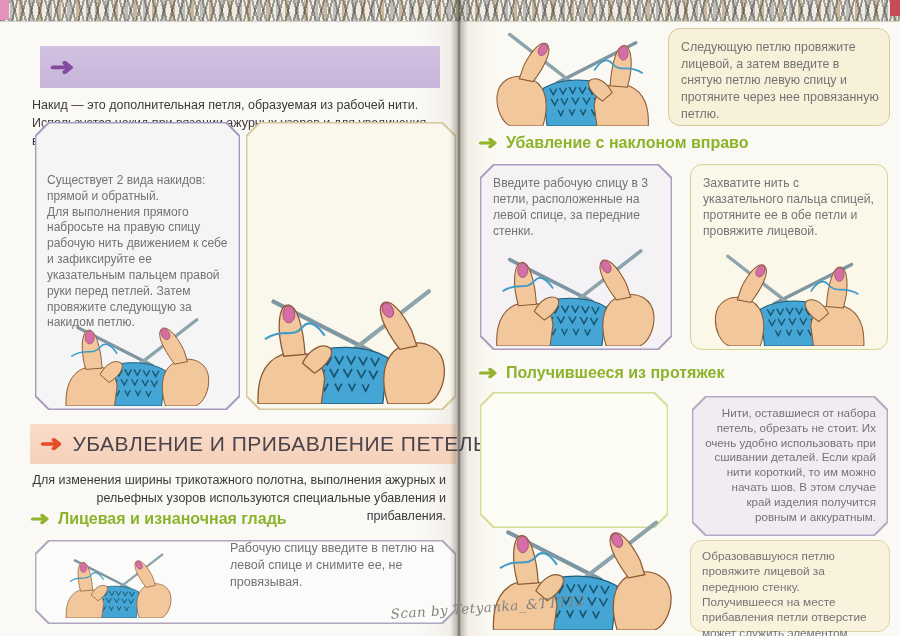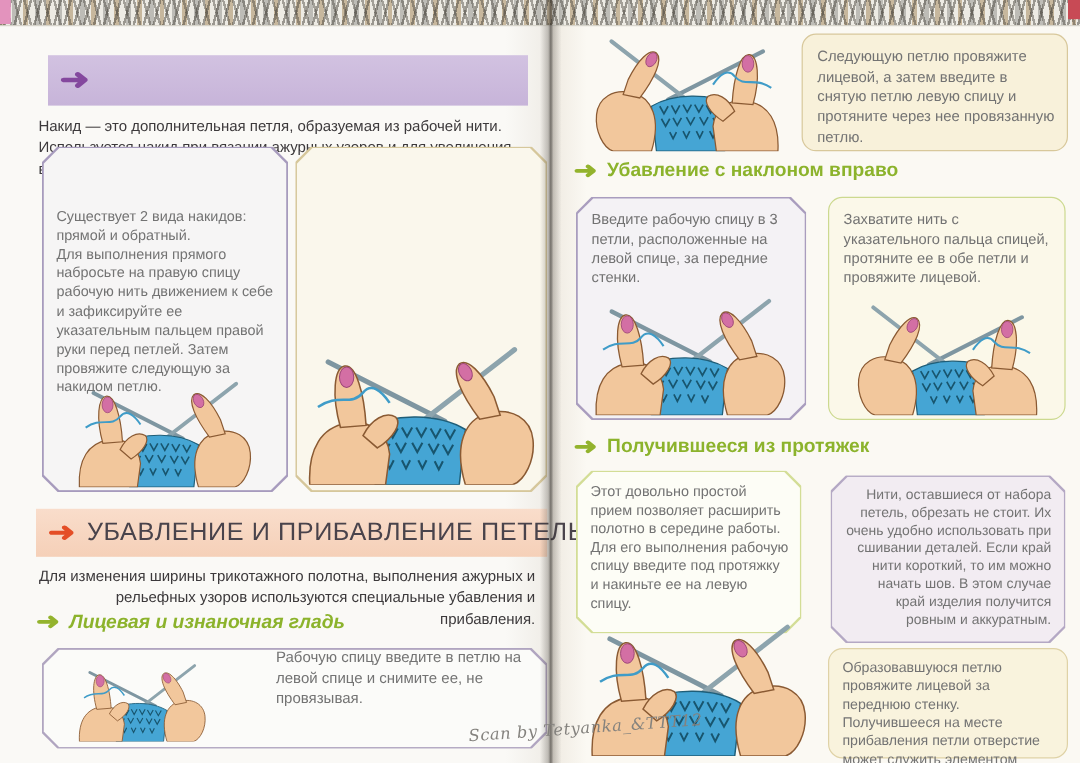--- a/index.html
+++ b/index.html
@@ -121,21 +121,21 @@
   </div>
 
   <div class="bar bar-orange" style="left:30px; top:424px; width:426px; height:40px;">
     <span class="arrow arrow-orange">➜</span>
     <span class="bar-title" style="font-size:21px;">УБАВЛЕНИЕ И ПРИБАВЛЕНИЕ ПЕТЕЛЬ</span>
   </div>
   <div class="intro" style="left:32px; top:471px; width:414px;text-align:right;">Для изменения ширины трикотажного полотна, выполнения ажурных и рельефных узоров используются специальные убавления и прибавления.</div>
 
   <div class="subhead" style="left:32px; top:509px;">
     <span class="arrow arrow-green">➜</span>
-    <span class="sub-title" style="font-size:16px;font-style:italic;">Лицевая и изнаночная гладь</span>
+    <span class="sub-title" style="font-size:16px;">Лицевая и изнаночная гладь</span>
   </div>
 
   <div class="oct" style="left:35px; top:540px; width:421px; height:84px; background:#b0a5c0;">
     <div class="oct-in" style="background:#fbfbf9;"></div>
   </div>
   <div class="illus" style="left:44px; top:546px; width:150px; height:72px;">
     <svg viewBox="0 0 220 150" preserveAspectRatio="xMidYMid meet">
         <use href="#knit-hands"></use>
       </svg>
   </div>
@@ -173,21 +173,20 @@
   </div>
 
   <div class="subhead" style="left:480px; top:363px;">
     <span class="arrow arrow-green">➜</span>
     <span class="sub-title" style="font-size:16px;">Получившееся из протяжек</span>
   </div>
 
   <div class="oct" style="left:480px; top:392px; width:188px; height:136px; background:#d3dd96;">
     <div class="oct-in" style="background:#fdfdf6;"></div>
   </div>
-  <div class="boxtext" style="left:492px; top:402px; width:166px; font-size:12px; line-height:1.3;">Этот довольно простой прием позволяет расширить полотно в середине работы. Для его выполнения рабочую спицу введите под протяжку и накиньте ее на левую спицу.</div>
 
   <div class="oct" style="left:692px; top:396px; width:196px; height:140px; background:#b4a8c4;">
     <div class="oct-in" style="background:#f2ecf2;"></div>
   </div>
   <div class="boxtext" style="left:704px; top:406px; width:172px; font-size:11.6px; line-height:1.28; text-align:right;">Нити, оставшиеся от набора петель, обрезать не стоит. Их очень удобно использовать при сшивании деталей. Если край нити короткий, то им можно начать шов. В этом случае край изделия получится ровным и аккуратным.</div>
 
   <div class="illus" style="left:478px; top:508px; width:210px; height:122px;">
     <svg viewBox="0 0 220 150" preserveAspectRatio="xMidYMax meet">
         <use href="#knit-hands"></use>
       </svg>

